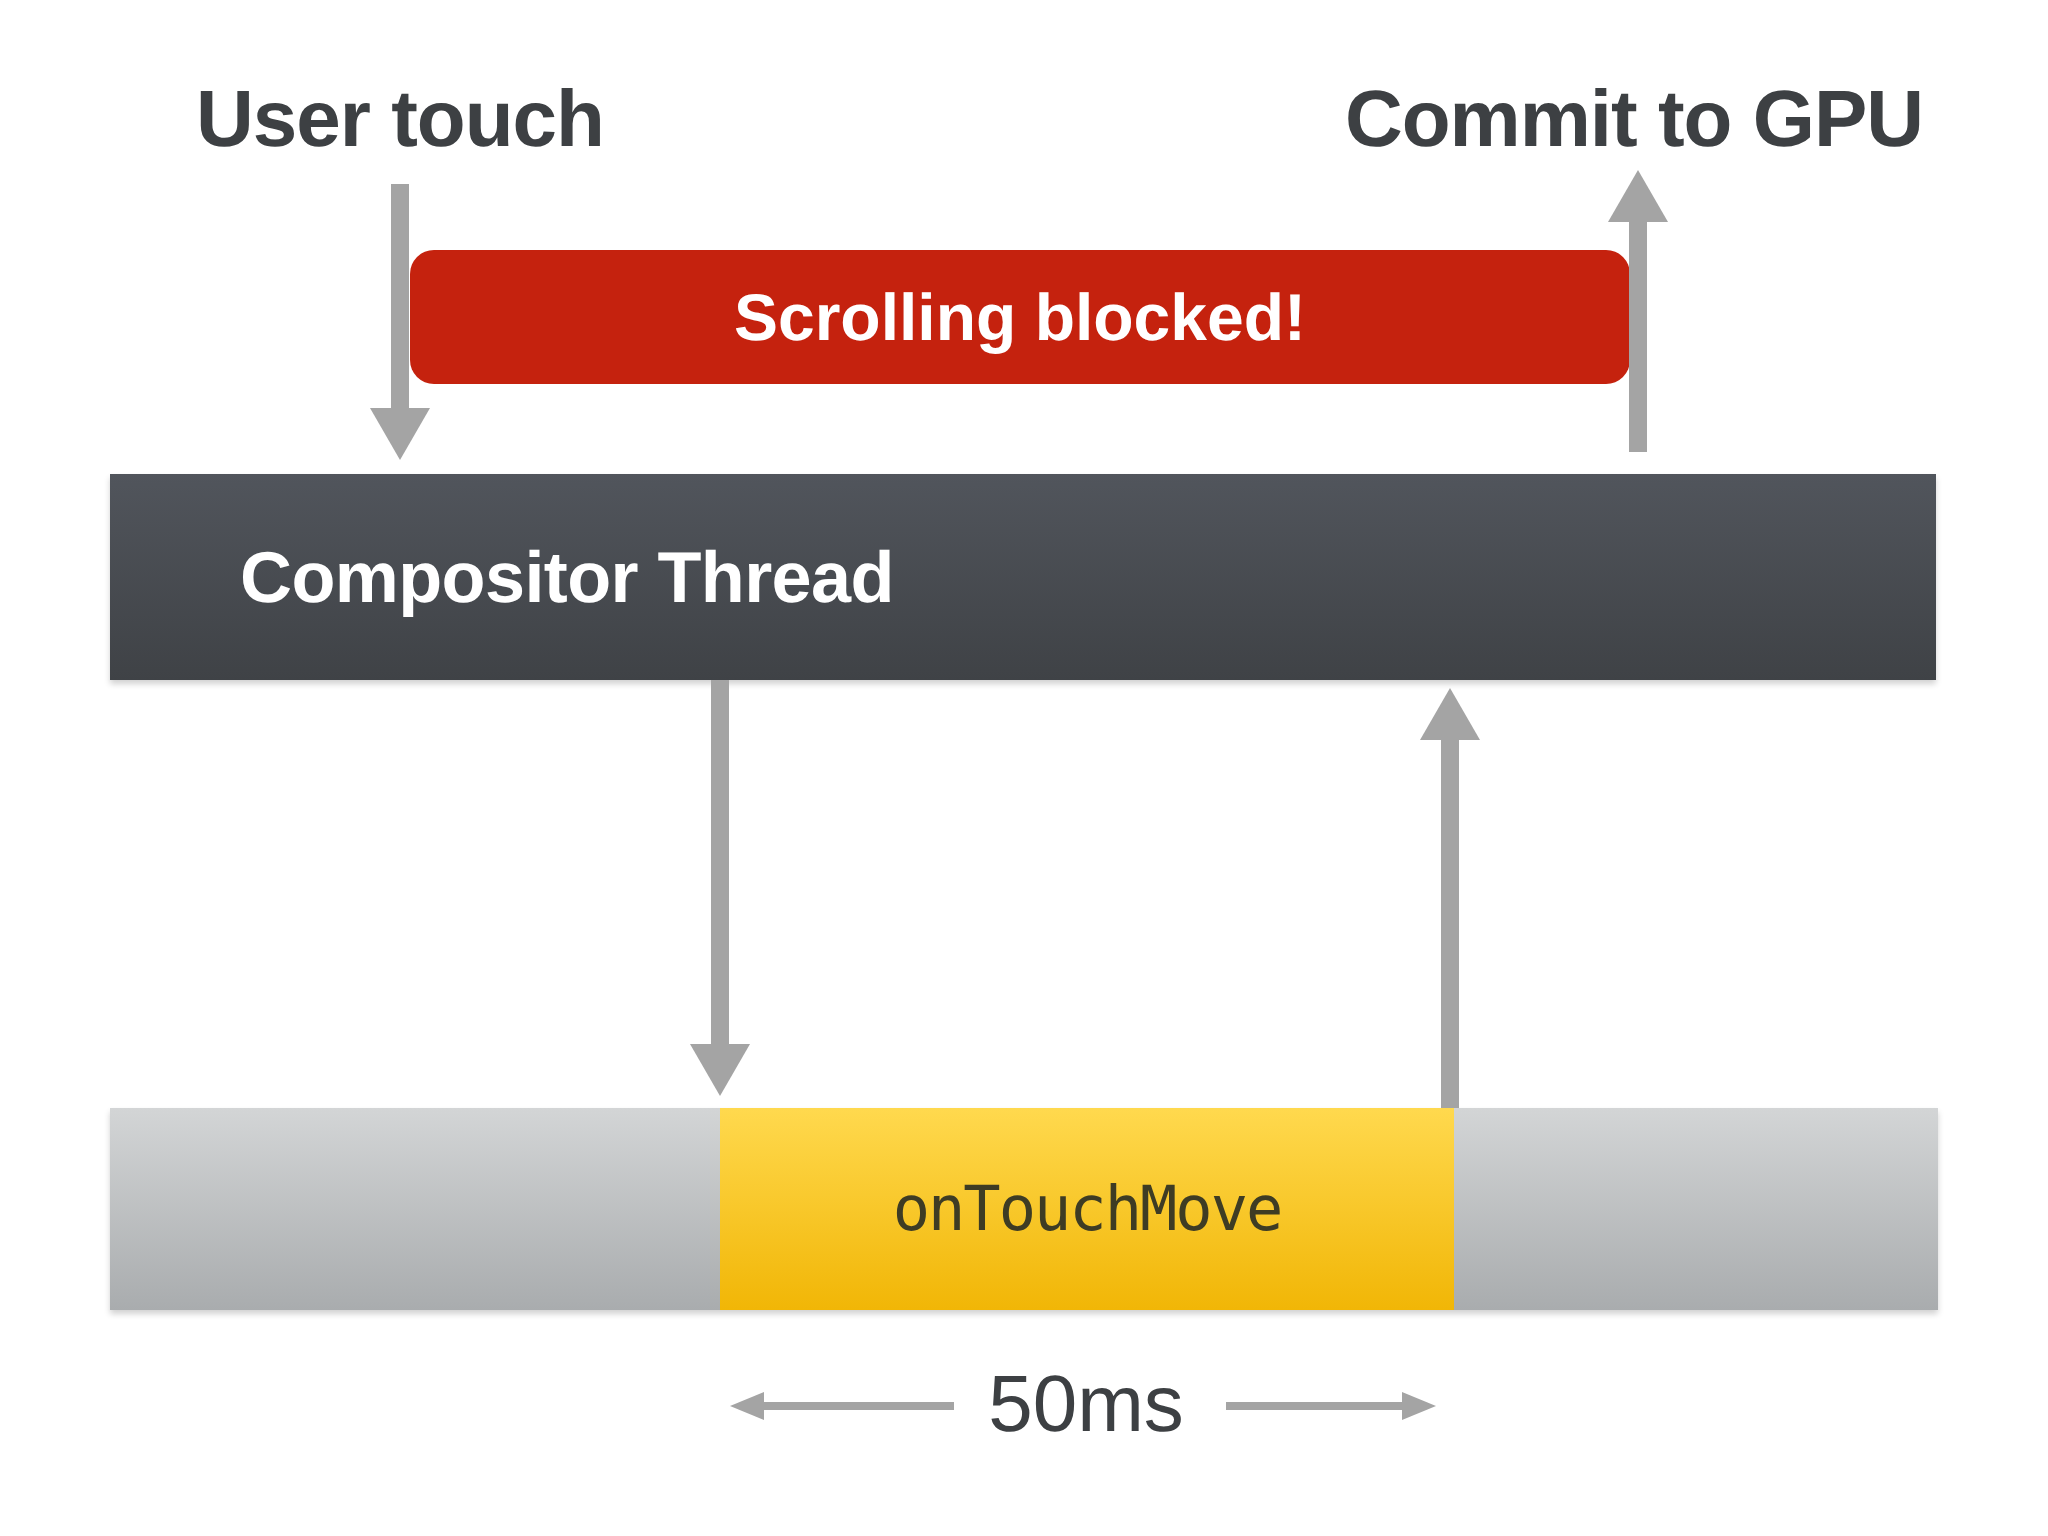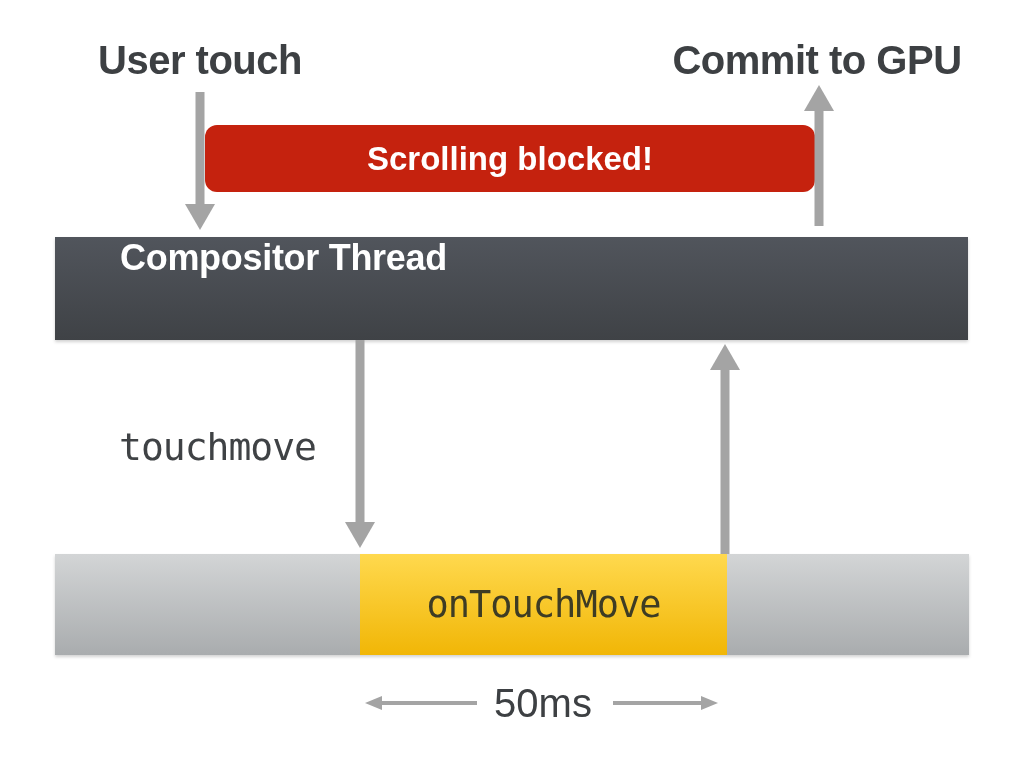--- a/index.html
+++ b/index.html
@@ -53,20 +53,21 @@
     position: absolute;
     left: 55px;
     top: 237px;
     width: 913px;
     height: 103px;
     background: linear-gradient(to bottom,
       var(--compositor-top, #51555c),
       var(--compositor-bottom, #3f4246));
     box-shadow: 0 2px 3px rgba(0,0,0,0.18);
     display: flex;
+    align-items: center;
     box-sizing: border-box;
     padding-left: 65px;
     z-index: 2;
   }
   .compositor-bar .bar-label {
     color: var(--text-white, #ffffff);
     font-size: 36px;
     font-weight: bold;
     letter-spacing: -0.3px;
   }
@@ -115,21 +116,21 @@
     height: 100%;
     background: linear-gradient(to bottom,
       var(--busy-top, #ffd94e),
       var(--busy-bottom, #f1b606));
     display: flex;
     align-items: center;
     justify-content: center;
   }
   .busy-block .busy-label {
     font-family: "DejaVu Sans Mono", monospace;
-    font-size: 37px;
+    font-size: 31px;
     color: #3e3c24;
     letter-spacing: -1px;
   }
 
   
   .duration-label {
     position: absolute;
     left: 543px;
     top: 703px;
     transform: translate(-50%, -50%);
@@ -228,21 +229,20 @@
   </div>
 
   <div class="blocked-banner">
     <span>Scrolling blocked!</span>
   </div>
 
   <div class="compositor-bar">
     <span class="bar-label">Compositor Thread</span>
   </div>
 
-  <div class="event-label">touchmove</div>
 
   <div class="arrow-v down arrow-dispatch">
     <div class="shaft"></div>
     <div class="head"></div>
   </div>
 
   <div class="arrow-v up arrow-return">
     <div class="shaft"></div>
     <div class="head"></div>
   </div>

